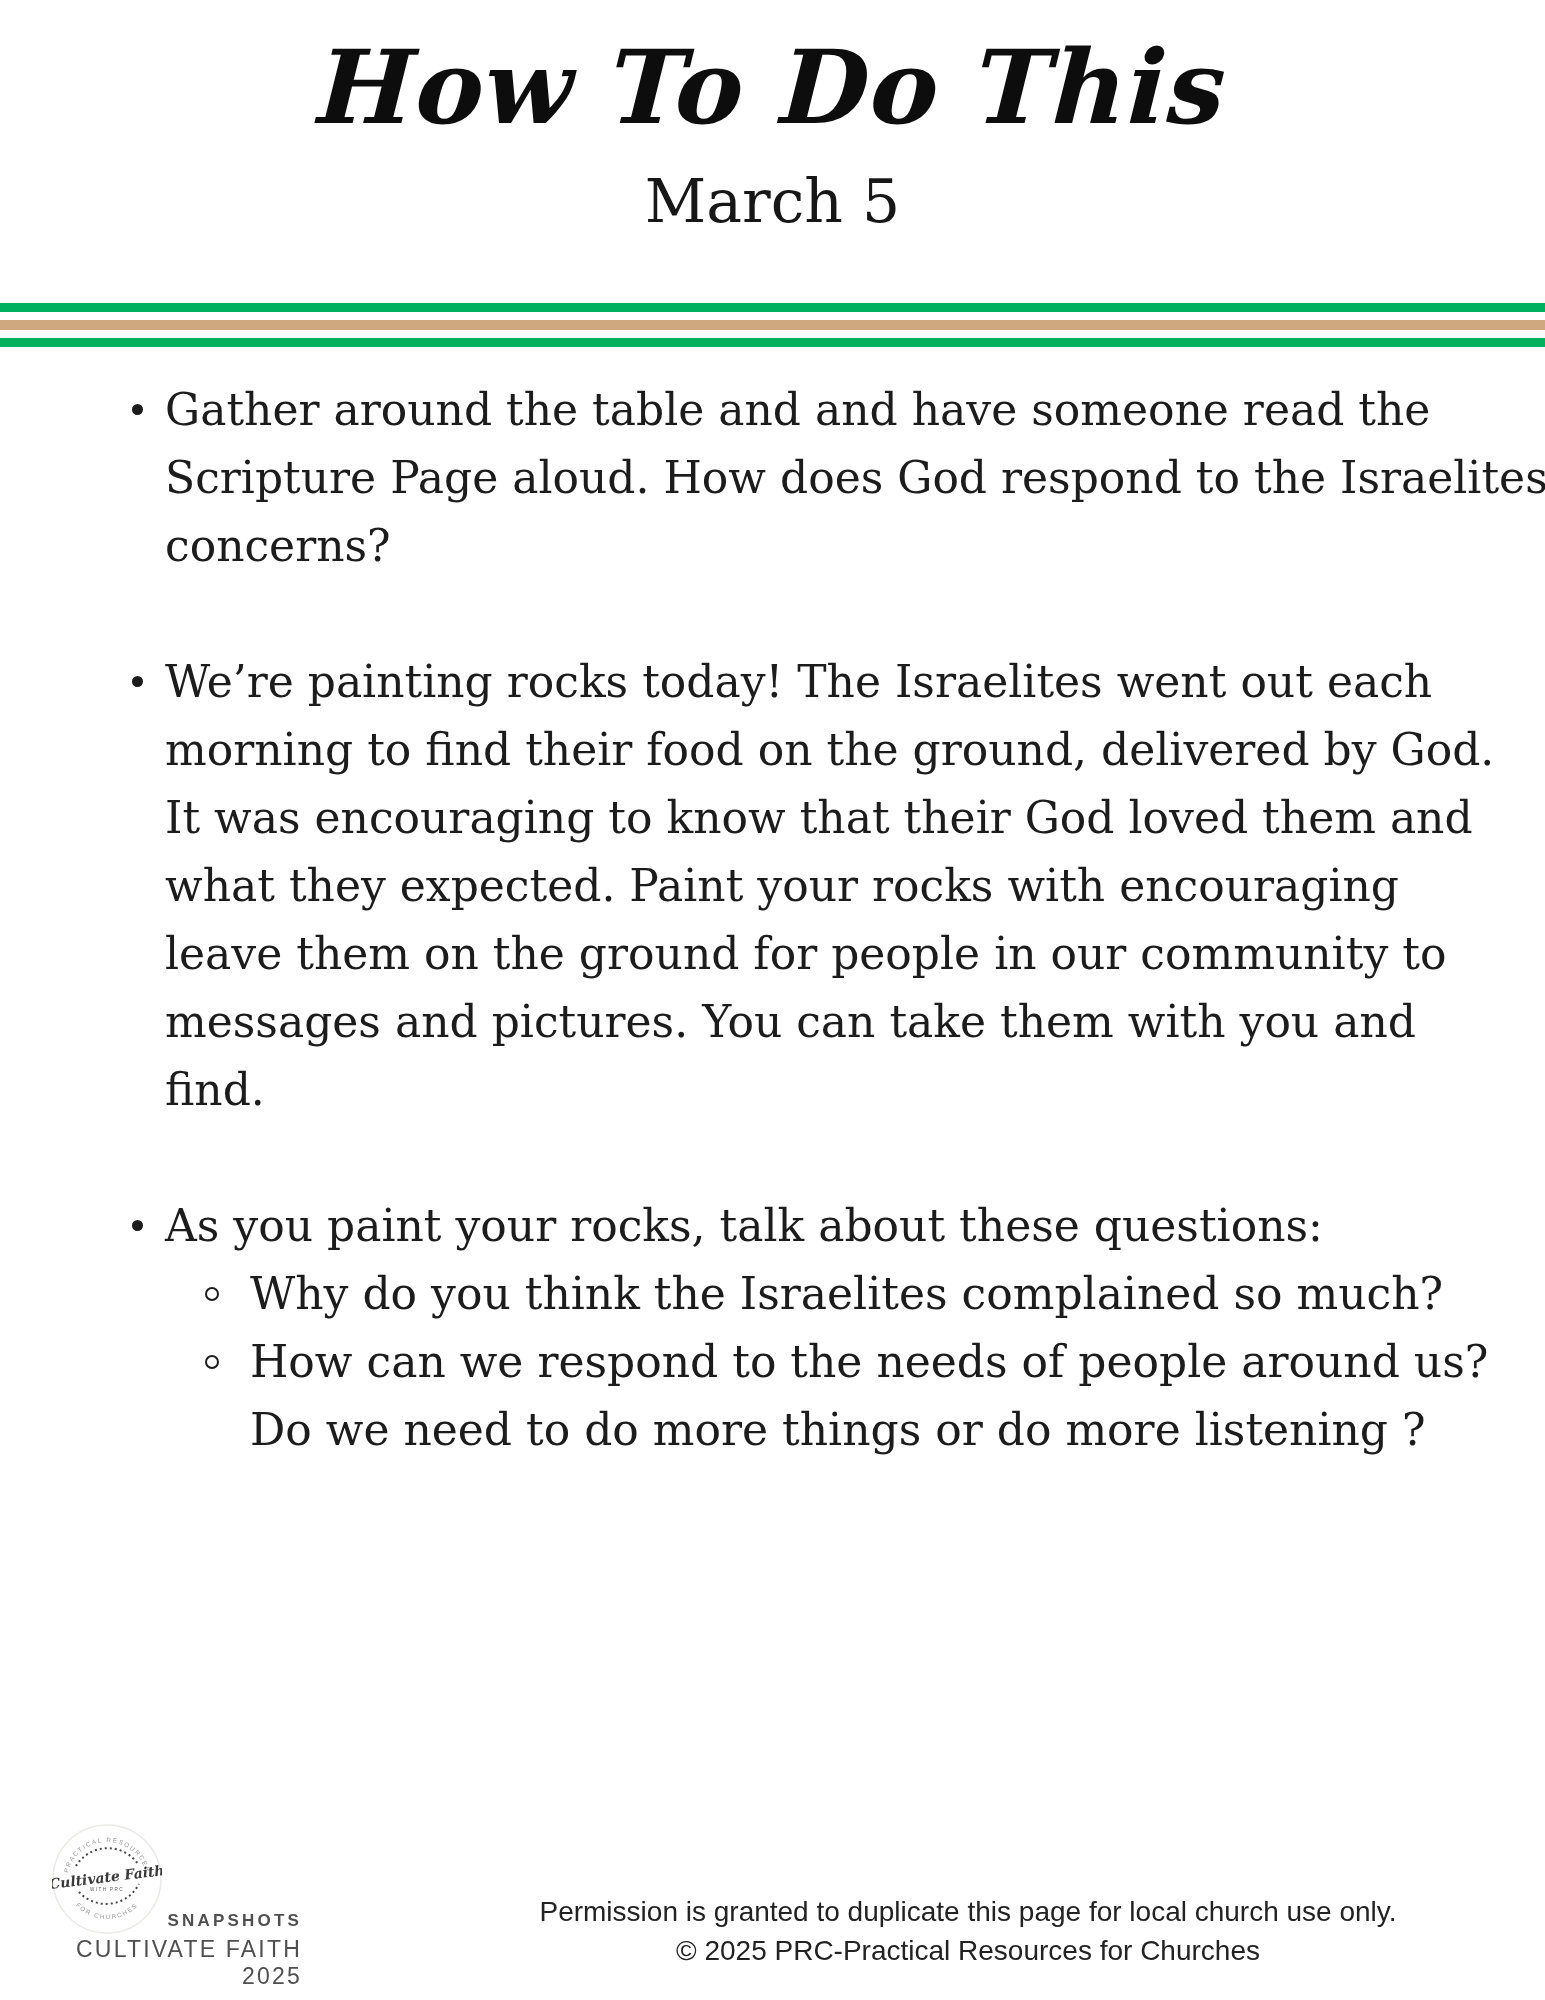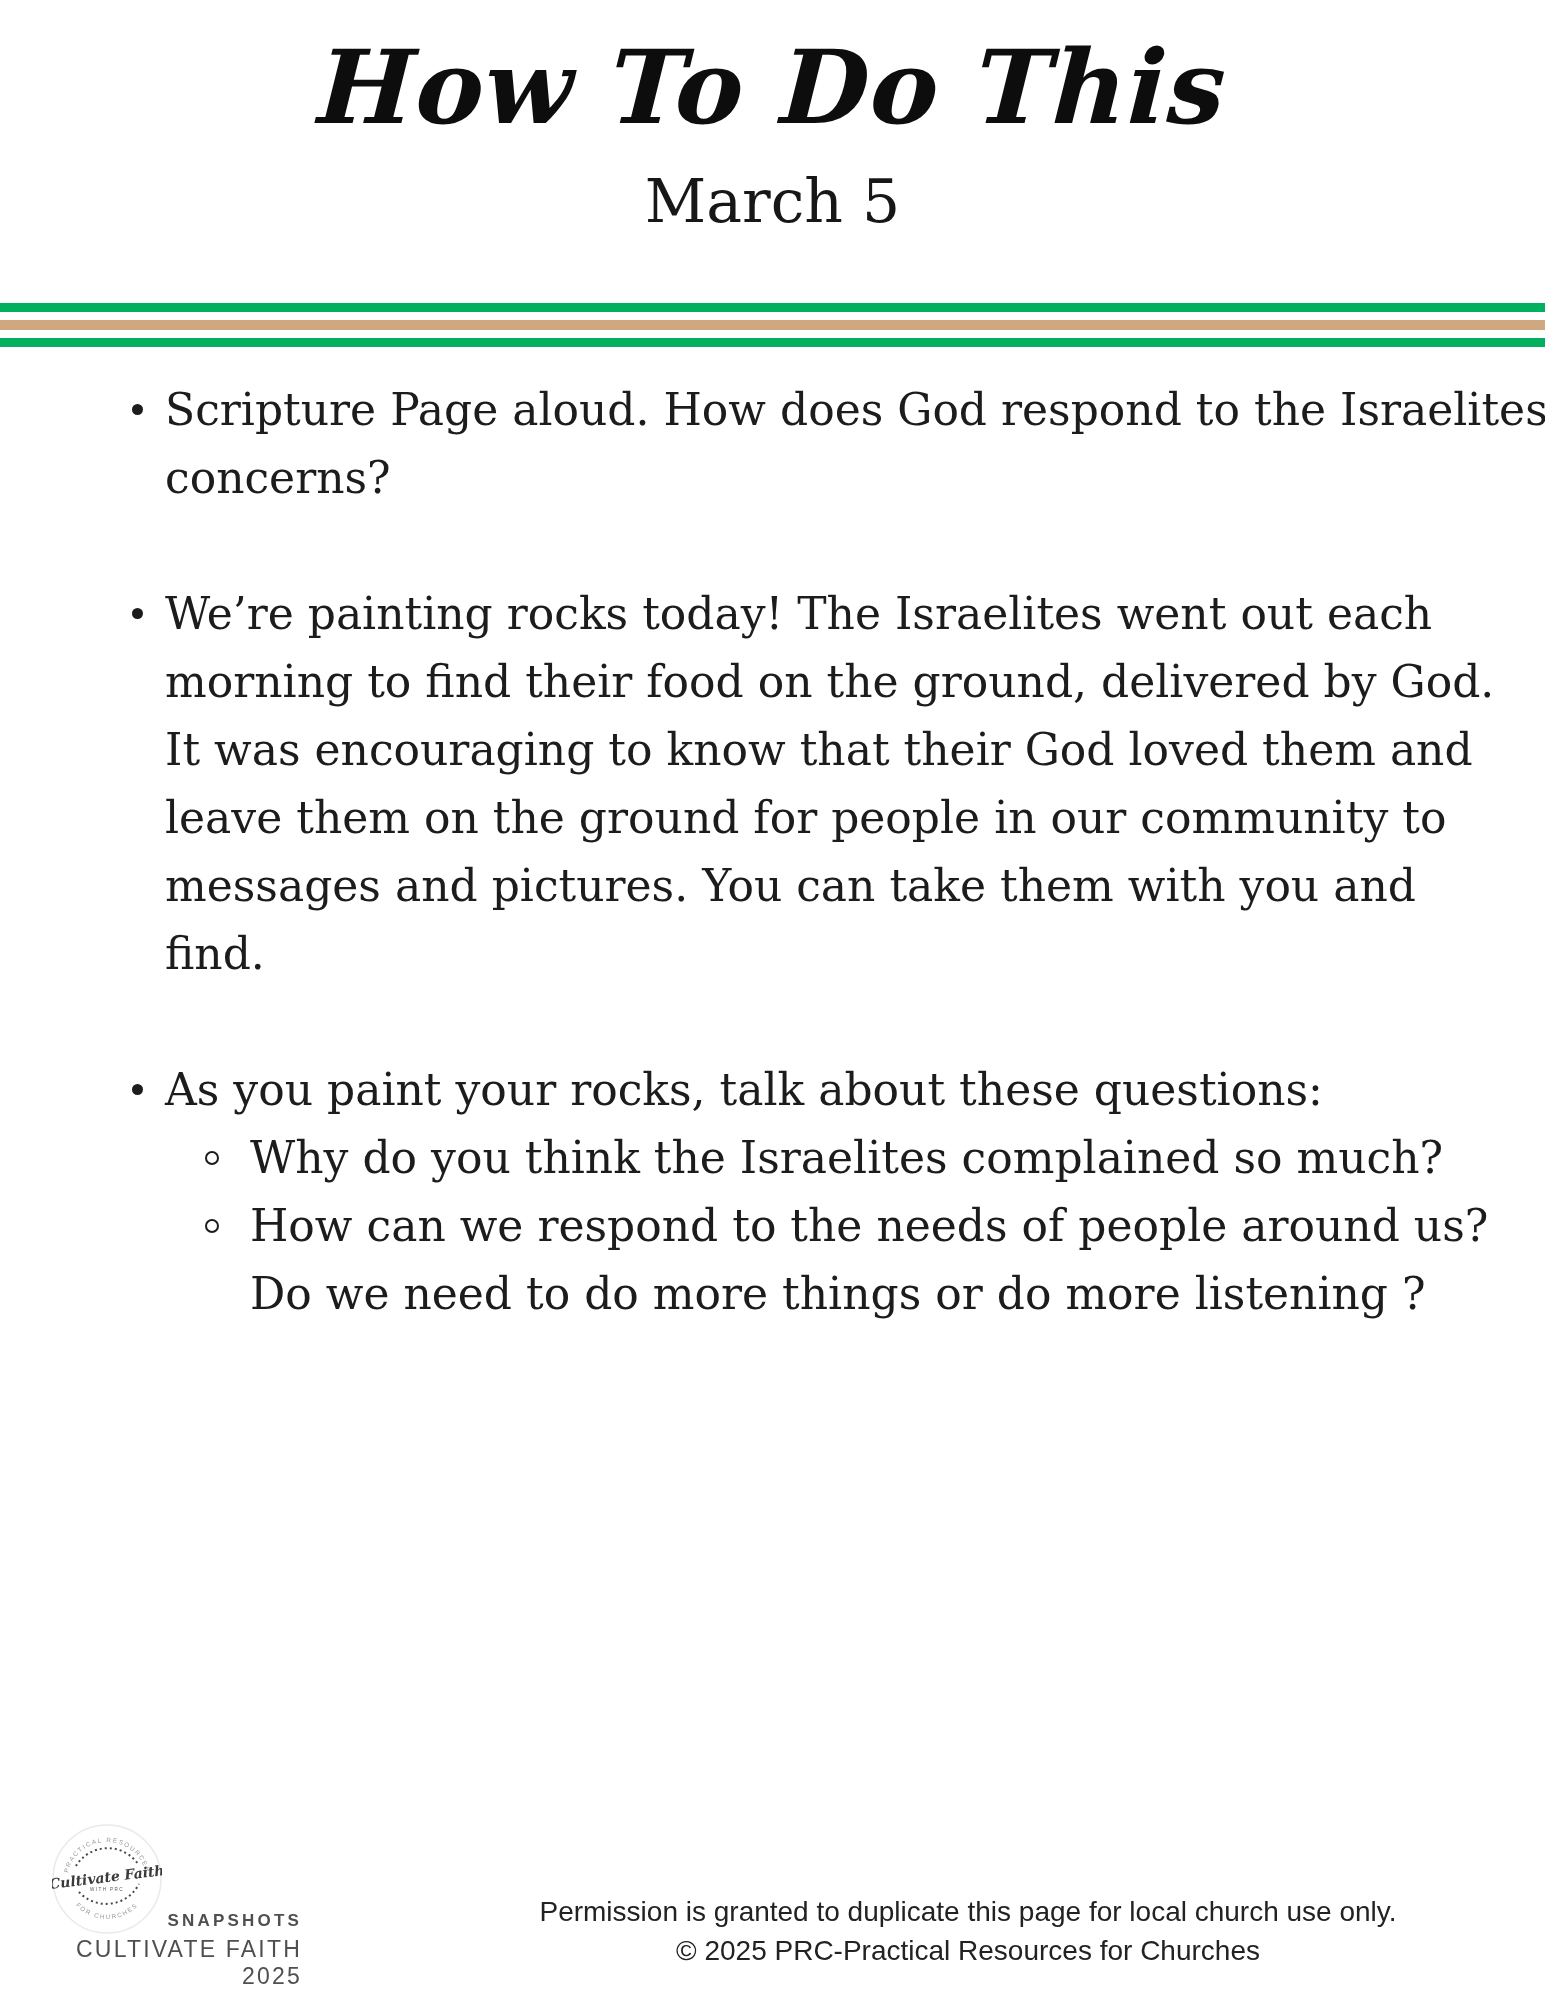--- a/index.html
+++ b/index.html
@@ -93,33 +93,35 @@
     <div class="stripe green"></div>
   </div>
 
   <main class="content">
 
     <div class="bullet">
       <span class="marker-col">
           <span class="dot"></span>
         </span>
       <div class="bullet-lines">
+        <div class="line">Gather around the table and and have someone read the</div>
         <div class="line">Scripture Page aloud. How does God respond to the Israelites</div>
         <div class="line">concerns?</div>
       </div>
     </div>
 
     <div class="bullet">
       <span class="marker-col">
           <span class="dot"></span>
         </span>
       <div class="bullet-lines">
         <div class="line">We’re painting rocks today! The Israelites went out each</div>
         <div class="line">morning to find their food on the ground, delivered by God.</div>
         <div class="line">It was encouraging to know that their God loved them and</div>
+        <div class="line">what they expected. Paint your rocks with encouraging</div>
         <div class="line">leave them on the ground for people in our community to</div>
         <div class="line">messages and pictures. You can take them with you and</div>
         <div class="line">find.</div>
       </div>
     </div>
 
     <div class="bullet">
       <span class="marker-col">
           <span class="dot"></span>
         </span>

